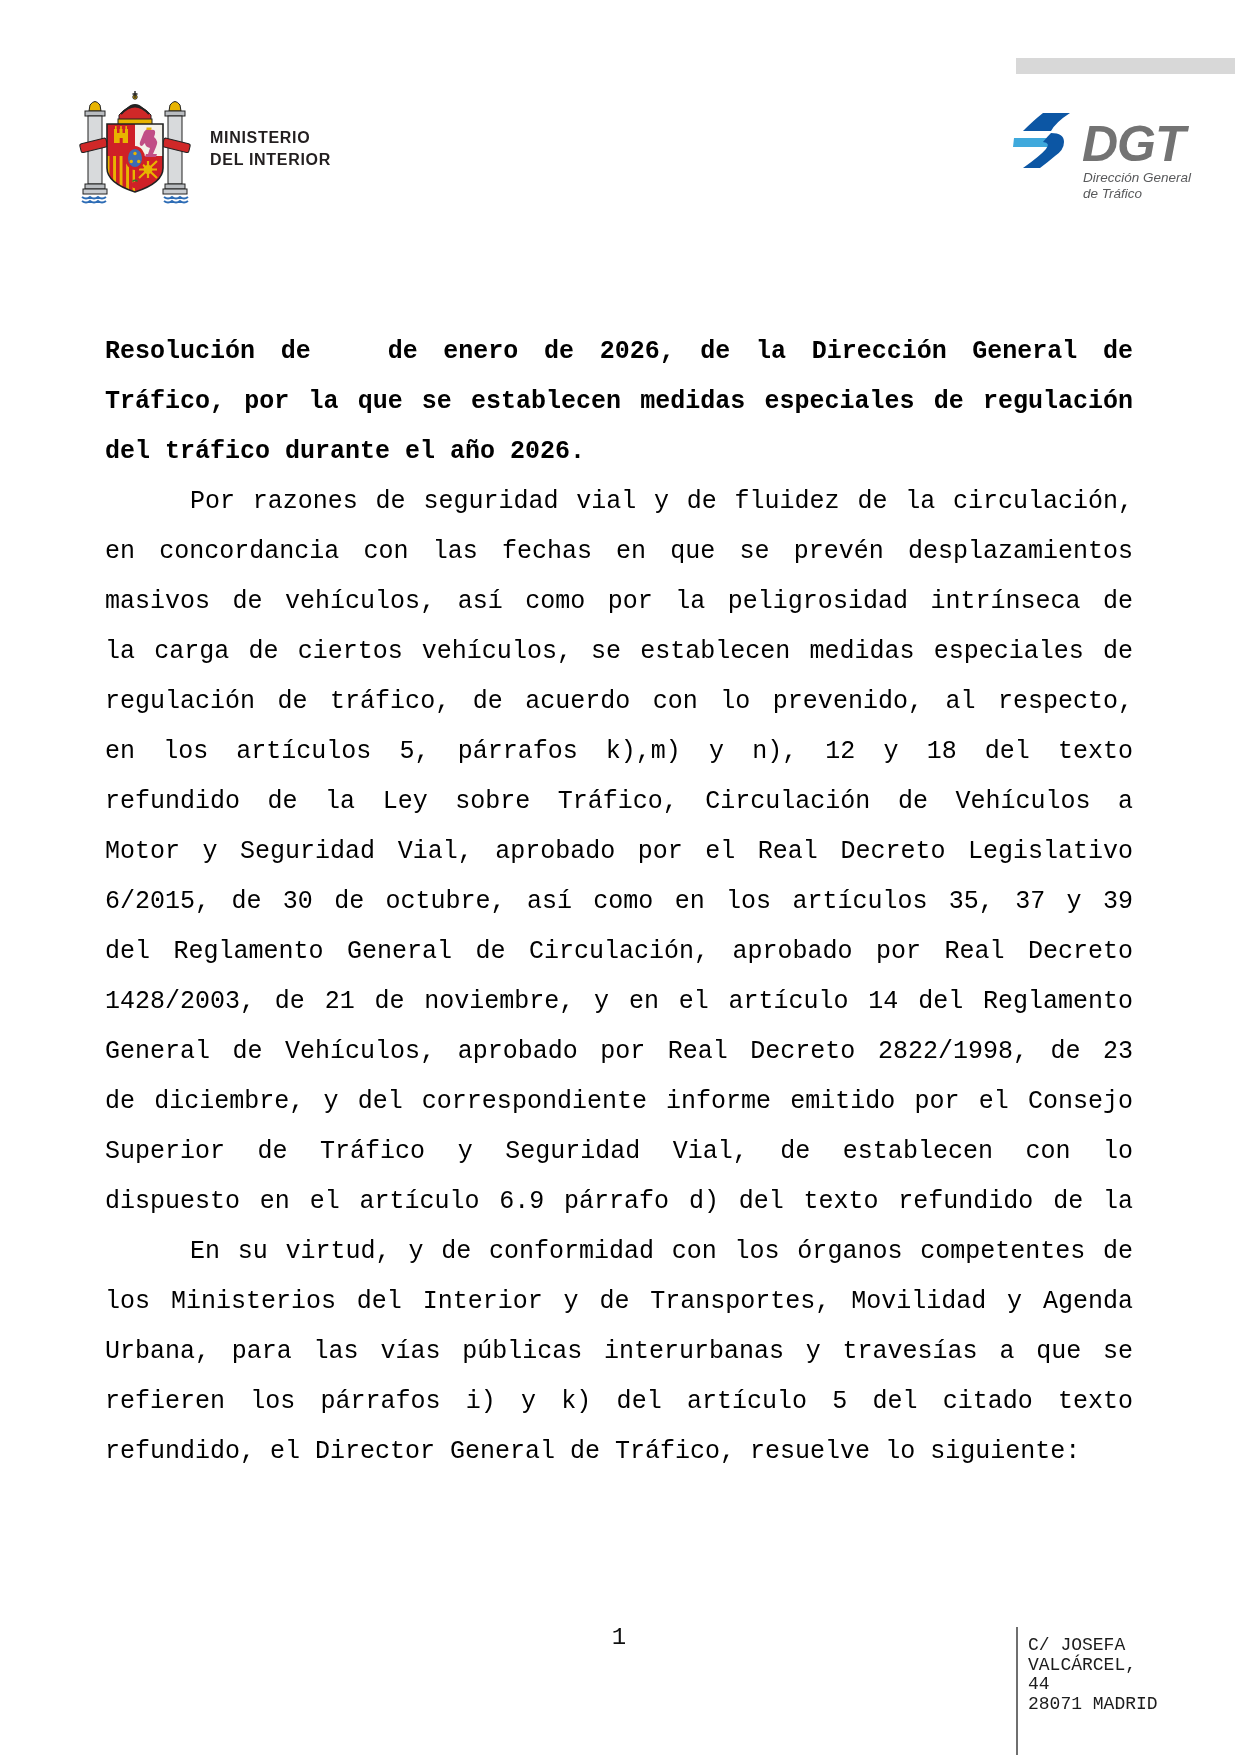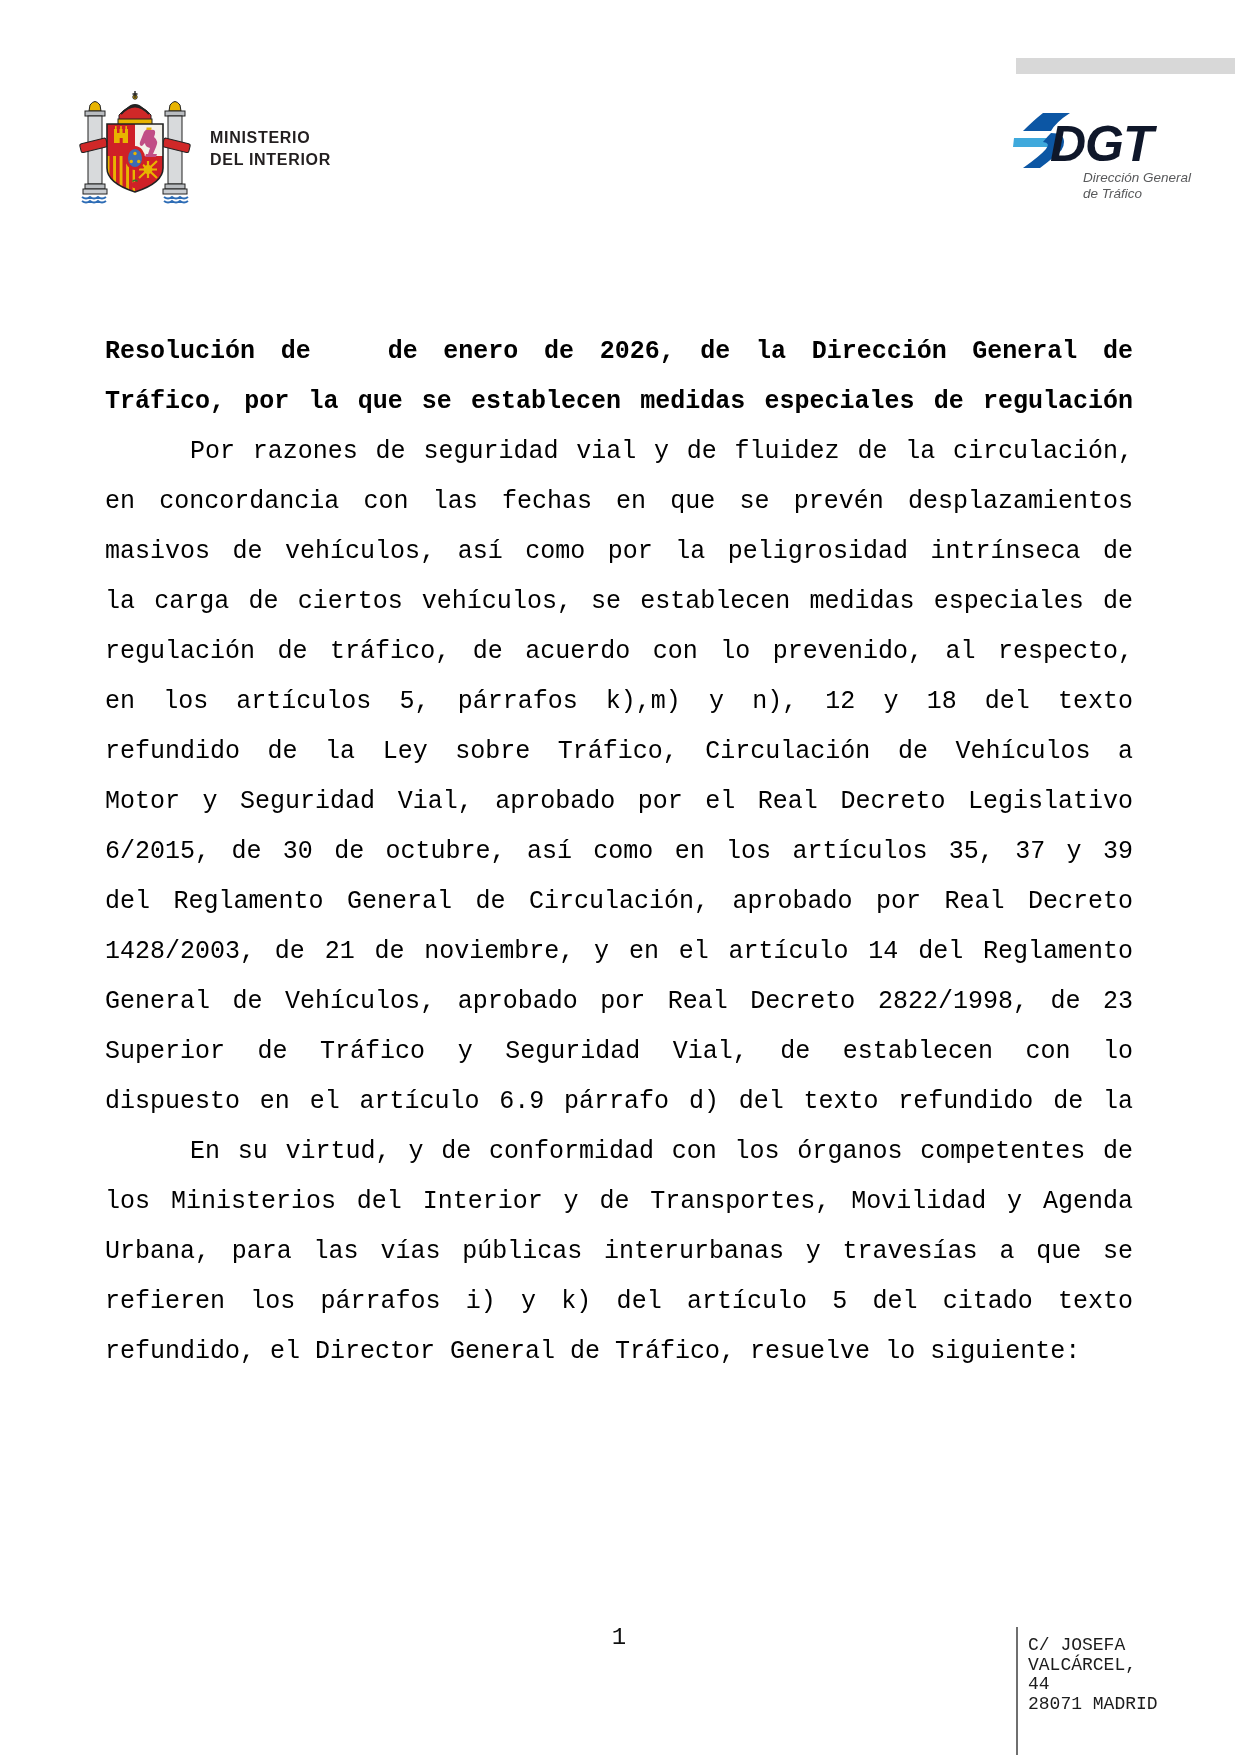--- a/index.html
+++ b/index.html
@@ -13,23 +13,23 @@
   
   .escudo{position:absolute;left:78px;top:84px;width:114px;height:122px;}
   .ministry{
     position:absolute;left:210px;top:127px;
     font-size:16px;font-weight:600;letter-spacing:.7px;
     line-height:22px;color:#231f20;
   }
   .graybar{position:absolute;left:1016px;top:58px;width:219px;height:16px;background:#d8d8d8;}
   .dgt-icon{position:absolute;left:1013px;top:112px;width:66px;height:66px;}
   .dgt-word{
-    position:absolute;left:1050px;top:118px;
+    position:absolute;left:1082px;top:118px;
     font-size:50px;font-weight:bold;font-style:italic;
-    letter-spacing:-1px;color:#0f172a;line-height:52px;
+    letter-spacing:-1px;color:#737373;line-height:52px;
   }
   .dgt-tagline{
     position:absolute;left:1083px;top:170px;
     font-size:13.5px;font-style:italic;color:#58595b;line-height:15.5px;
   }
   
   .doc-text{
     position:absolute;left:105px;top:327px;width:1028px;
     font-family:"Liberation Mono","DejaVu Sans Mono",monospace;
     font-size:25px;line-height:50px;color:#000;
@@ -154,32 +154,34 @@
   </svg>
   <div class="dgt-word">DGT</div>
   <div class="dgt-tagline">
     <div>Dirección General</div>
     <div>de Tráfico</div>
   </div>
 
   <div class="doc-text">
       <div class="tline b">Resolución de &nbsp; de enero de 2026, de la Dirección General de</div>
       <div class="tline b">Tráfico, por la que se establecen medidas especiales de regulación</div>
+      <div class="tline b last">del tráfico durante el año 2026.</div>
       <div class="tline in">Por razones de seguridad vial y de fluidez de la circulación,</div>
       <div class="tline">en concordancia con las fechas en que se prevén desplazamientos</div>
       <div class="tline">masivos de vehículos, así como por la peligrosidad intrínseca de</div>
       <div class="tline">la carga de ciertos vehículos, se establecen medidas especiales de</div>
       <div class="tline">regulación de tráfico, de acuerdo con lo prevenido, al respecto,</div>
       <div class="tline">en los artículos 5, párrafos k),m) y n), 12 y 18 del texto</div>
       <div class="tline">refundido de la Ley sobre Tráfico, Circulación de Vehículos a</div>
       <div class="tline">Motor y Seguridad Vial, aprobado por el Real Decreto Legislativo</div>
       <div class="tline">6/2015, de 30 de octubre, así como en los artículos 35, 37 y 39</div>
       <div class="tline">del Reglamento General de Circulación, aprobado por Real Decreto</div>
       <div class="tline">1428/2003, de 21 de noviembre, y en el artículo 14 del Reglamento</div>
       <div class="tline">General de Vehículos, aprobado por Real Decreto 2822/1998, de 23</div>
+      <div class="tline">de diciembre, y del correspondiente informe emitido por el Consejo</div>
       <div class="tline">Superior de Tráfico y Seguridad Vial, de establecen con lo</div>
       <div class="tline">dispuesto en el artículo 6.9 párrafo d) del texto refundido de la</div>
       <div class="tline in">En su virtud, y de conformidad con los órganos competentes de</div>
       <div class="tline">los Ministerios del Interior y de Transportes, Movilidad y Agenda</div>
       <div class="tline">Urbana, para las vías públicas interurbanas y travesías a que se</div>
       <div class="tline">refieren los párrafos i) y k) del artículo 5 del citado texto</div>
       <div class="tline last">refundido, el Director General de Tráfico, resuelve lo siguiente:</div>
     </div>
 
   <div class="pageno">1</div>

